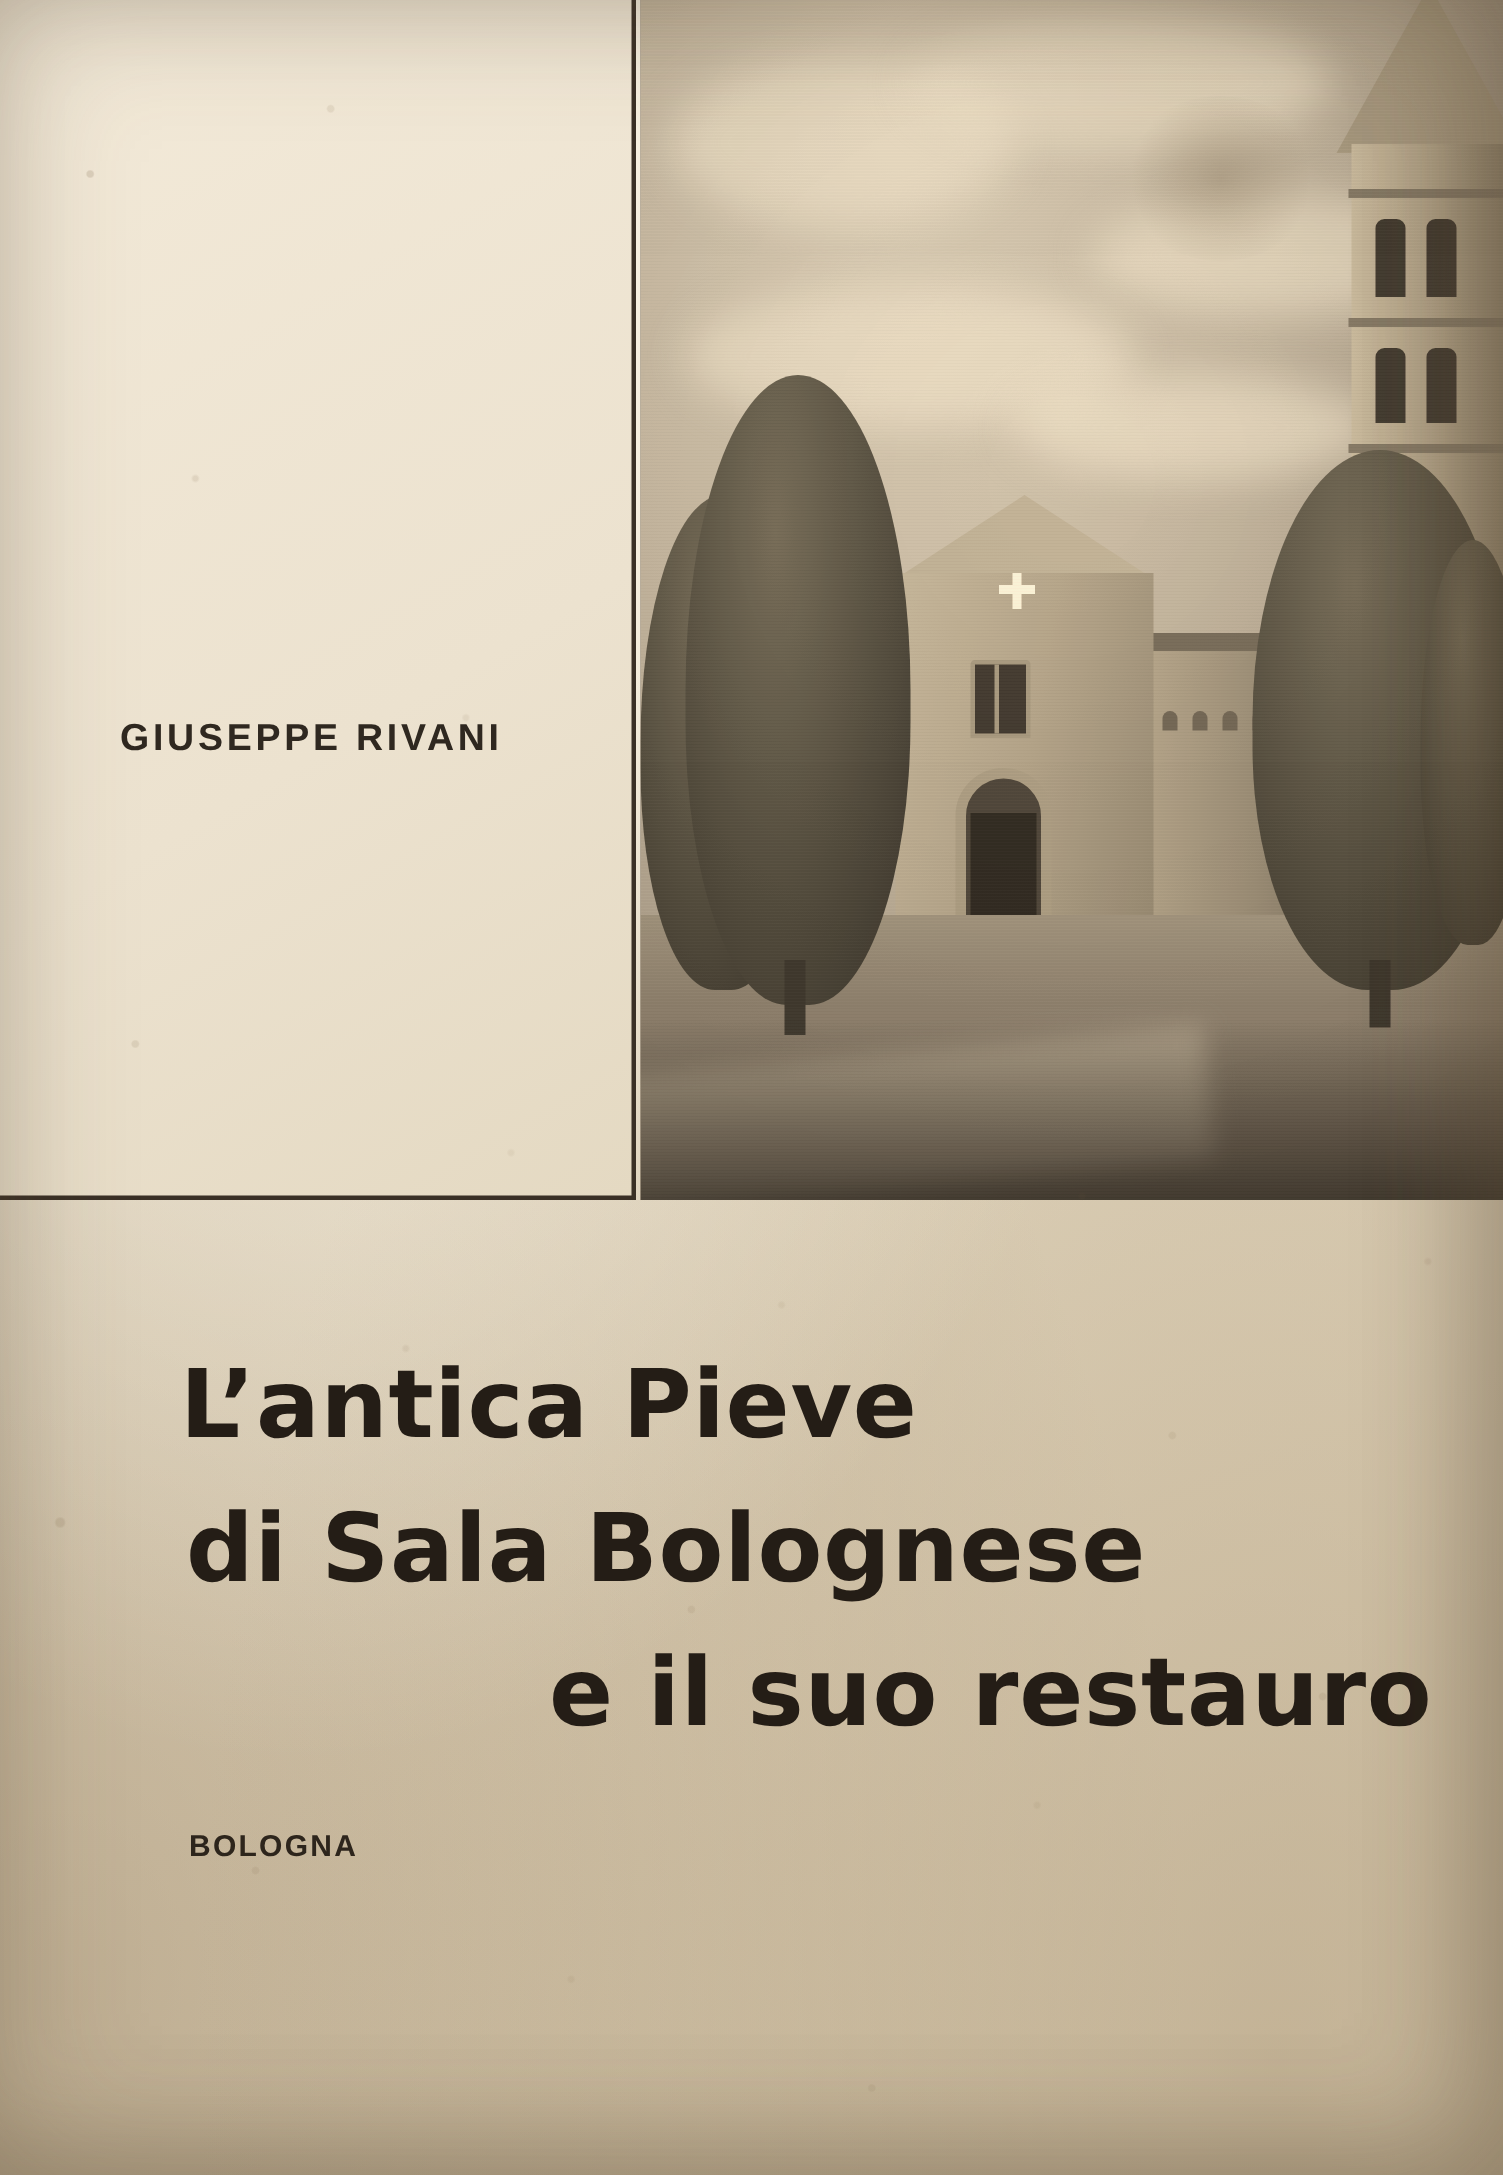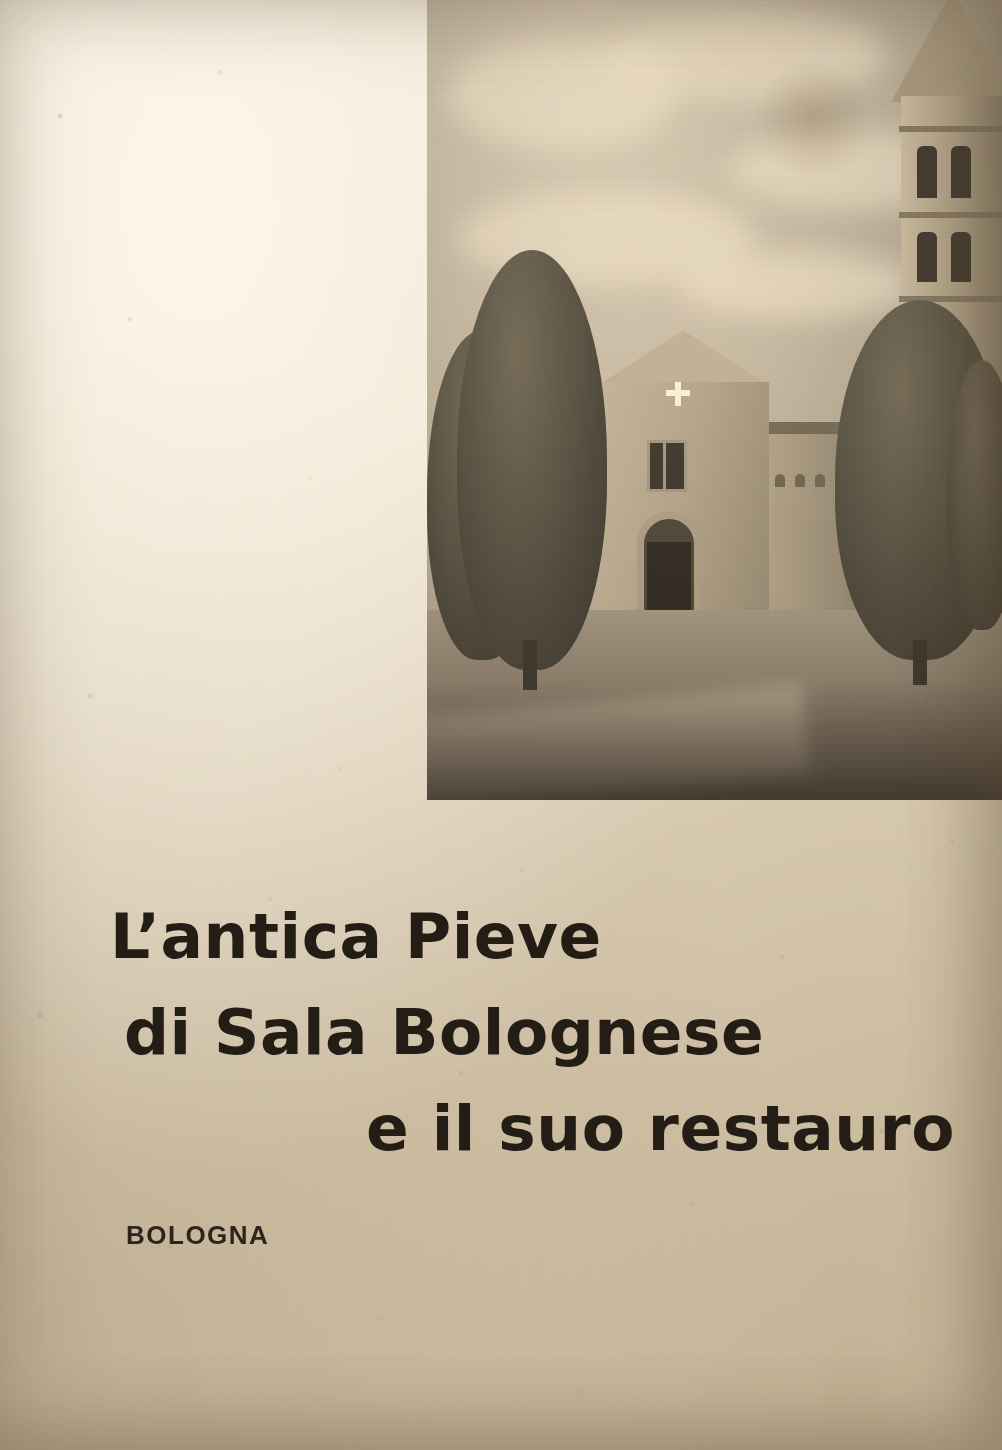--- a/index.html
+++ b/index.html
@@ -335,29 +335,29 @@
   }
   .title-line {
     position: absolute;
     color: #241d16;
     font-family: "DejaVu Sans", sans-serif;
     font-weight: bold;
     font-size: 63px;
     letter-spacing: 0.5px;
     white-space: nowrap;
   }
-  #title-line-1 { left: 110px; top: 100px; }
+  #title-line-1 { left: 120px; top: 100px; }
   #title-line-2 { left: 124px; top: 196px; }
   #title-line-3 { left: 366px; top: 292px; }
 
   #imprint-city {
     position: absolute;
     left: 126px;
     top: 420px;
-    font-size: 26px;
+    font-size: 20px;
     font-weight: bold;
     letter-spacing: 1.5px;
     color: #2d251c;
   }
   #imprint-date {
     position: absolute;
     left: 126px;
     top: 462px;
     font-size: 24px;
     font-weight: bold;
@@ -370,20 +370,23 @@
     inset: 0;
     pointer-events: none;
     box-shadow: inset 0 0 90px rgba(90,72,50,0.30), inset -30px -20px 70px rgba(80,62,42,0.25);
   }
 </style>
 </head>
 <body>
 
 <div id="cover">
 
+  <div id="author-panel">
+    <div id="author-name">GIUSEPPE RIVANI</div>
+  </div>
 
   <div id="photo">
     <div id="sky"></div>
 
     <div class="cloud" style="left:20px;  top:40px;  width:230px; height:110px;"></div>
     <div class="cloud" style="left:180px; top:10px;  width:280px; height:90px;"></div>
     <div class="cloud" style="left:300px; top:130px; width:260px; height:80px;"></div>
     <div class="cloud" style="left:30px;  top:190px; width:300px; height:95px;"></div>
     <div class="cloud" style="left:250px; top:250px; width:240px; height:70px;"></div>
 

